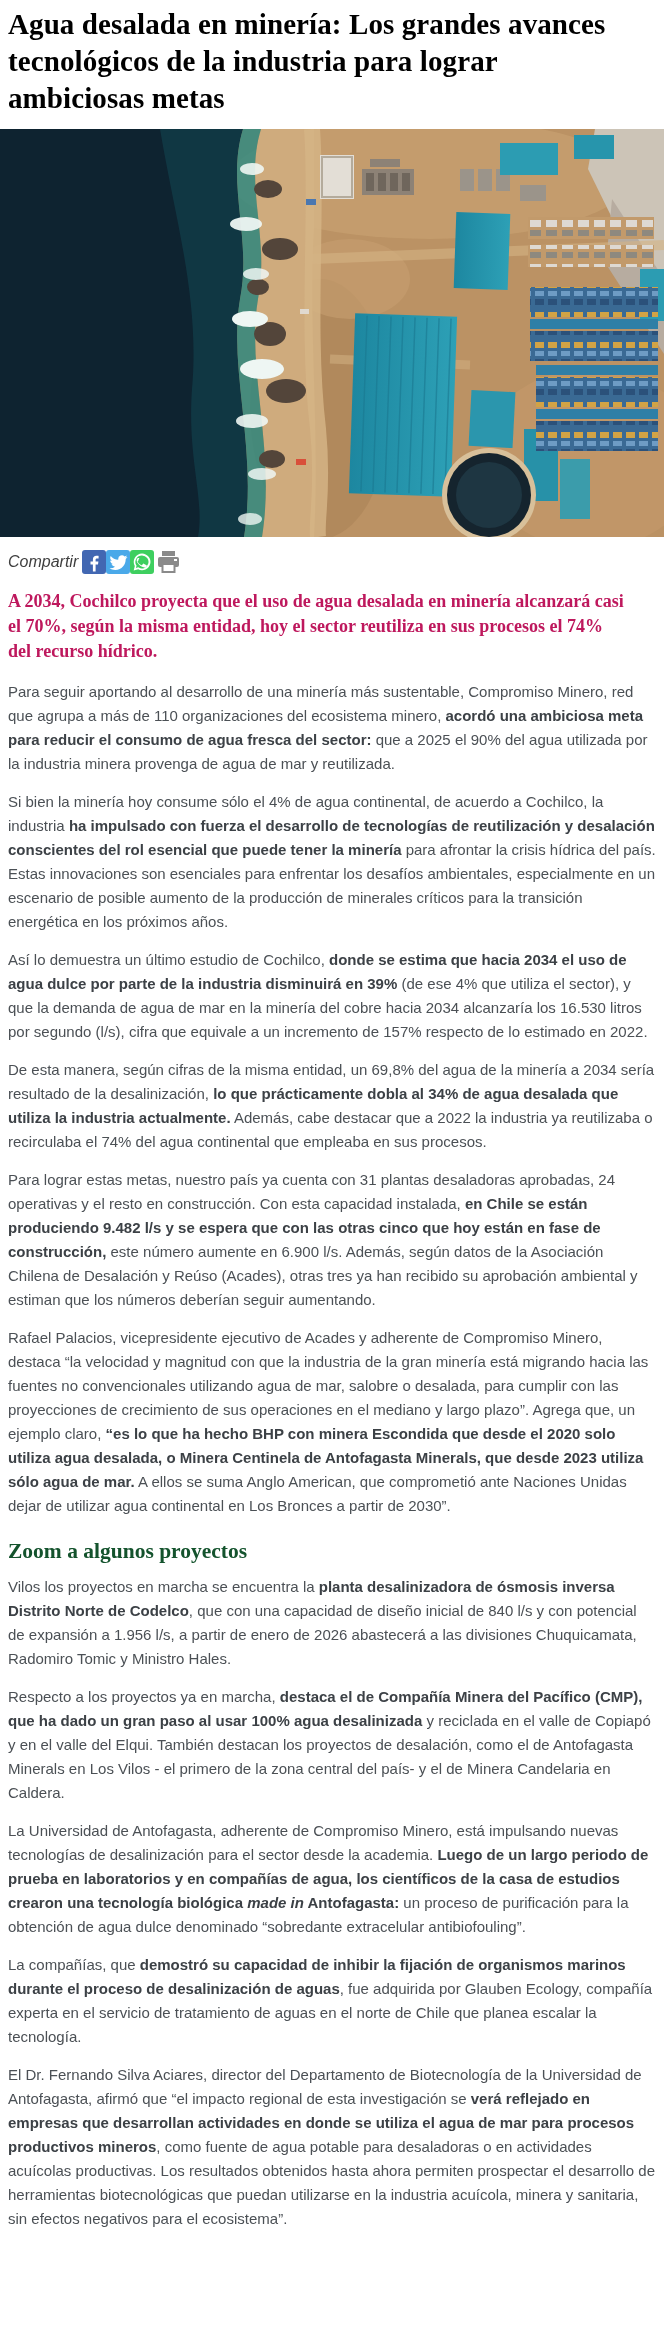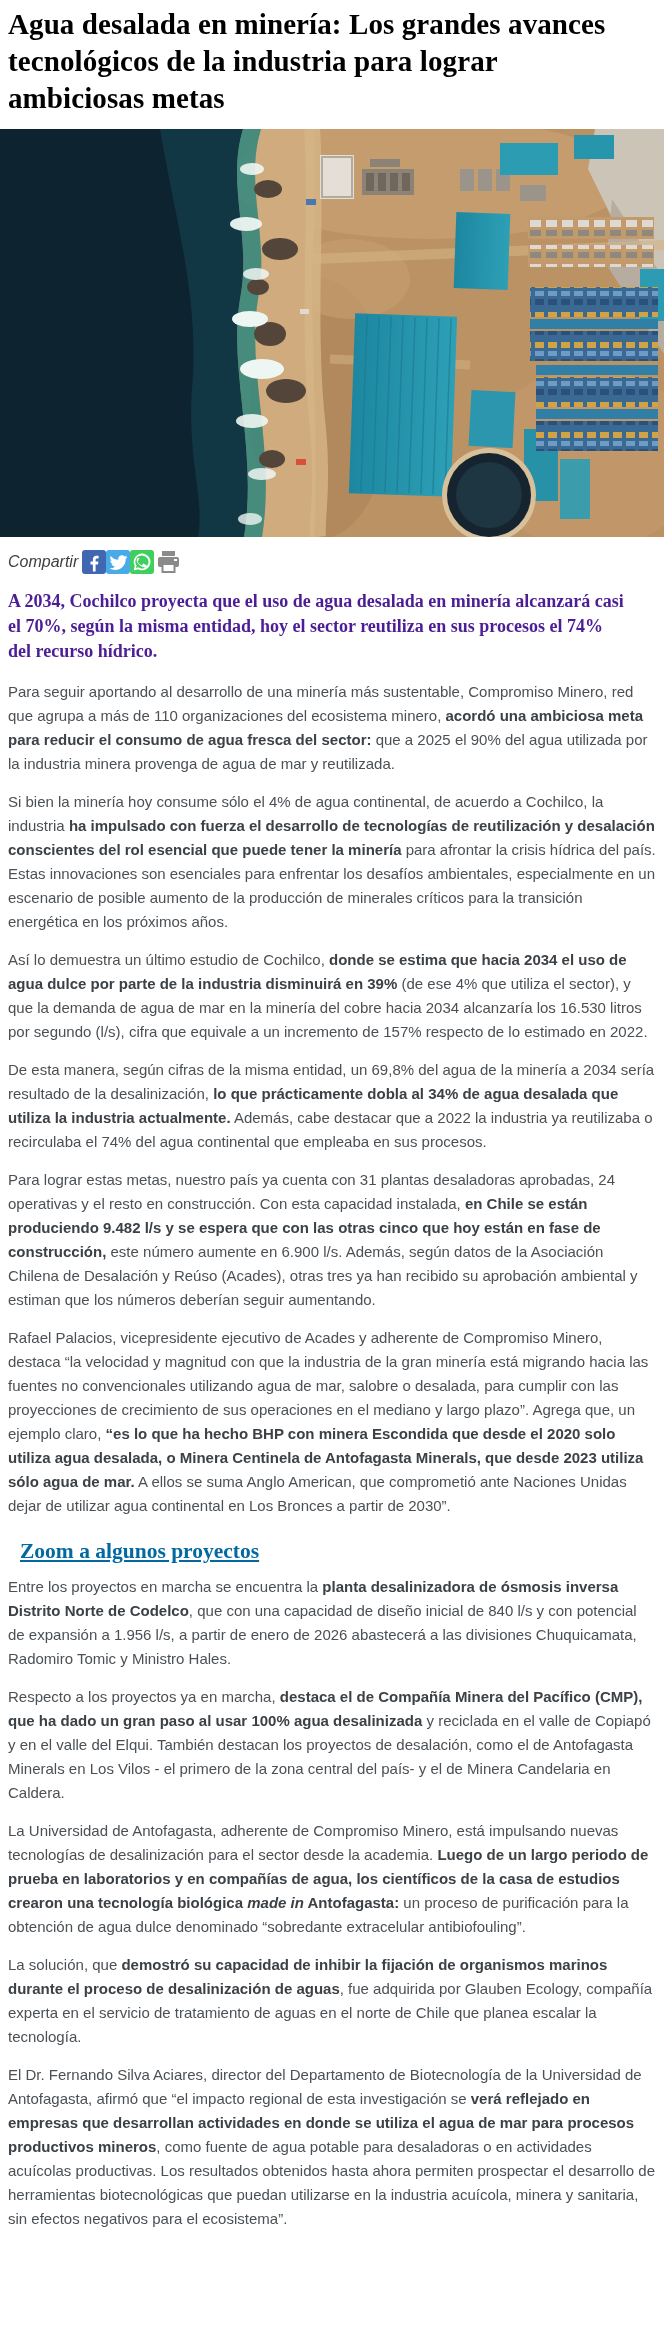--- a/index.html
+++ b/index.html
@@ -11,31 +11,31 @@
   }
   .hero{width:664px;height:408px;display:block;margin:0 0 12px;}
   .hero svg{display:block;}
   .share-row{display:flex;align-items:center;gap:0;margin:0 8px 14px;height:26px;}
   .share-label{font:italic 400 16px "Liberation Sans", sans-serif;color:#3f3f3f;margin-right:4px;}
   .share-btn{width:24px;height:24px;border-radius:3px;display:inline-flex;align-items:center;justify-content:center;cursor:pointer;}
   .share-btn svg{display:block;}
   .share-btn.print{background:transparent !important;width:28px;height:26px;}
   p.lead{
     font:700 18px/25px "Liberation Serif", serif;
-    color:#4c1d95;margin:0 8px 16px;max-width:620px;
+    color:#be185d;margin:0 8px 16px;max-width:620px;
   }
   .article-body{margin:0 8px;}
   .article-body p{
     font:400 15px/24px "Liberation Sans", sans-serif;
     color:#4b5055;margin:0 0 14px;
   }
   .article-body p strong{font-weight:700;color:#3c4146;}
   .article-body h2{
     font:700 21.5px/1.25 "Liberation Serif", serif;
-    color:#0369a1;margin:20px 12px 10px;text-decoration:underline;
+    color:#14532d;margin:20px 0 10px;
   }
 </style>
 </head>
 <body>
 
 <div class="page">
 
   <h1 class="article-title">Agua desalada en minería: Los grandes avances tecnológicos de la industria para lograr ambiciosas metas</h1>
 
   <div class="hero">
@@ -201,20 +201,20 @@
   <p class="lead">A 2034, Cochilco proyecta que el uso de agua desalada en minería alcanzará casi el 70%, según la misma entidad, hoy el sector reutiliza en sus procesos el 74% del recurso hídrico.</p>
 
   <div class="article-body">
       <p><span>Para seguir aportando al desarrollo de una minería más sustentable, Compromiso Minero, red que agrupa a más de 110 organizaciones del ecosistema minero, </span><strong>acordó una ambiciosa meta para reducir el consumo de agua fresca del sector:</strong><span> que a 2025 el 90% del agua utilizada por la industria minera provenga de agua de mar y reutilizada.</span></p>
       <p><span>Si bien la minería hoy consume sólo el 4% de agua continental, de acuerdo a Cochilco,  la industria </span><strong>ha impulsado con fuerza el desarrollo de tecnologías de reutilización y desalación conscientes del rol esencial que puede tener la minería</strong><span> para afrontar la crisis hídrica del país. Estas innovaciones son esenciales para enfrentar los desafíos ambientales, especialmente en un escenario de posible aumento de la producción de minerales críticos para la transición energética en los próximos años.</span></p>
       <p><span>Así lo demuestra un último estudio de Cochilco, </span><strong>donde se estima que hacia 2034 el uso de agua dulce por parte de la industria disminuirá en 39%</strong><span> (de ese 4% que utiliza el sector), y que la demanda de agua de mar en la minería del cobre hacia 2034 alcanzaría los 16.530 litros por segundo (l/s), cifra que equivale a un incremento de 157% respecto de lo estimado en 2022.</span></p>
       <p><span>De esta manera, según cifras de la misma entidad, un 69,8% del agua de la minería a 2034 sería resultado de la desalinización, </span><strong>lo que prácticamente dobla al 34% de agua desalada que utiliza la industria actualmente.</strong><span> Además, cabe destacar que a 2022 la industria ya reutilizaba o recirculaba el 74% del agua continental que empleaba en sus procesos.</span></p>
       <p><span>Para lograr estas metas, nuestro país ya cuenta con 31 plantas desaladoras aprobadas, 24 operativas y el resto en construcción. Con esta capacidad instalada, </span><strong>en Chile se están produciendo 9.482 l/s y se espera que con las otras cinco que hoy están en fase de construcción,</strong><span> este número aumente en 6.900 l/s. Además, según datos de la Asociación Chilena de Desalación y Reúso (Acades), otras tres ya han recibido su aprobación ambiental y estiman que los números deberían seguir aumentando.</span></p>
       <p><span>Rafael Palacios, vicepresidente ejecutivo de Acades y adherente de Compromiso Minero, destaca “la velocidad y magnitud con que la industria de la gran minería está migrando hacia las fuentes no convencionales utilizando agua de mar, salobre o desalada, para cumplir con las proyecciones de crecimiento de sus operaciones en el mediano y largo plazo”. Agrega que, un ejemplo claro, </span><strong>“es lo que ha hecho BHP con minera Escondida que desde el 2020 solo utiliza agua desalada, o Minera Centinela de Antofagasta Minerals, que desde 2023 utiliza sólo agua de mar.</strong><span> A ellos se suma Anglo American, que comprometió ante Naciones Unidas dejar de utilizar agua continental en Los Bronces a partir de 2030”.</span></p>
       <h2>Zoom a algunos proyectos</h2>
-      <p><span>Entre los proyectos en marcha se encuentra la </span><strong>planta desalinizadora de ósmosis inversa Distrito Norte de Codelco</strong><span>, que con una capacidad de diseño inicial de 840 l/s y con potencial de expansión a 1.956 l/s, a partir de enero de 2026 abastecerá a las divisiones Chuquicamata, Radomiro Tomic y Ministro Hales.</span></p>
+      <p><span>Vilos los proyectos en marcha se encuentra la </span><strong>planta desalinizadora de ósmosis inversa Distrito Norte de Codelco</strong><span>, que con una capacidad de diseño inicial de 840 l/s y con potencial de expansión a 1.956 l/s, a partir de enero de 2026 abastecerá a las divisiones Chuquicamata, Radomiro Tomic y Ministro Hales.</span></p>
       <p><span>Respecto a los proyectos ya en marcha, </span><strong>destaca el de Compañía Minera del Pacífico (CMP), que ha dado un gran paso al usar 100% agua desalinizada</strong><span> y reciclada en el valle de Copiapó y en el valle del Elqui. También destacan los proyectos de desalación, como el de Antofagasta Minerals en Los Vilos - el primero de la zona central del país- y el de Minera Candelaria en Caldera.</span></p>
       <p><span>La Universidad de Antofagasta, adherente de Compromiso Minero, está impulsando nuevas tecnologías de desalinización para el sector desde la academia. </span><strong>Luego de un largo periodo de prueba en laboratorios y en compañías de agua, los científicos de la casa de estudios crearon una tecnología biológica </strong><strong style="font-style: italic;">made in</strong><strong> Antofagasta:</strong><span> un proceso de purificación para la obtención de agua dulce denominado “sobredante extracelular antibiofouling”.</span></p>
-      <p><span>La solución, que </span><strong>demostró su capacidad de inhibir la fijación de organismos marinos durante el proceso de desalinización de aguas</strong><span>, fue adquirida por Glauben Ecology, compañía experta en el servicio de tratamiento de aguas en el norte de Chile que planea escalar la tecnología.</span></p>
+      <p><span>La compañías, que </span><strong>demostró su capacidad de inhibir la fijación de organismos marinos durante el proceso de desalinización de aguas</strong><span>, fue adquirida por Glauben Ecology, compañía experta en el servicio de tratamiento de aguas en el norte de Chile que planea escalar la tecnología.</span></p>
       <p><span>El Dr. Fernando Silva Aciares, director del Departamento de Biotecnología de la Universidad de Antofagasta, afirmó que “el impacto regional de esta investigación se </span><strong>verá reflejado en empresas que desarrollan actividades en donde se utiliza el agua de mar para procesos productivos mineros</strong><span>, como fuente de agua potable para desaladoras o en actividades acuícolas productivas. Los resultados obtenidos hasta ahora permiten prospectar el desarrollo de herramientas biotecnológicas que puedan utilizarse en la industria acuícola, minera y sanitaria, sin efectos negativos para el ecosistema”.</span></p>
     </div>
 
 </div>
 
 </body></html>

